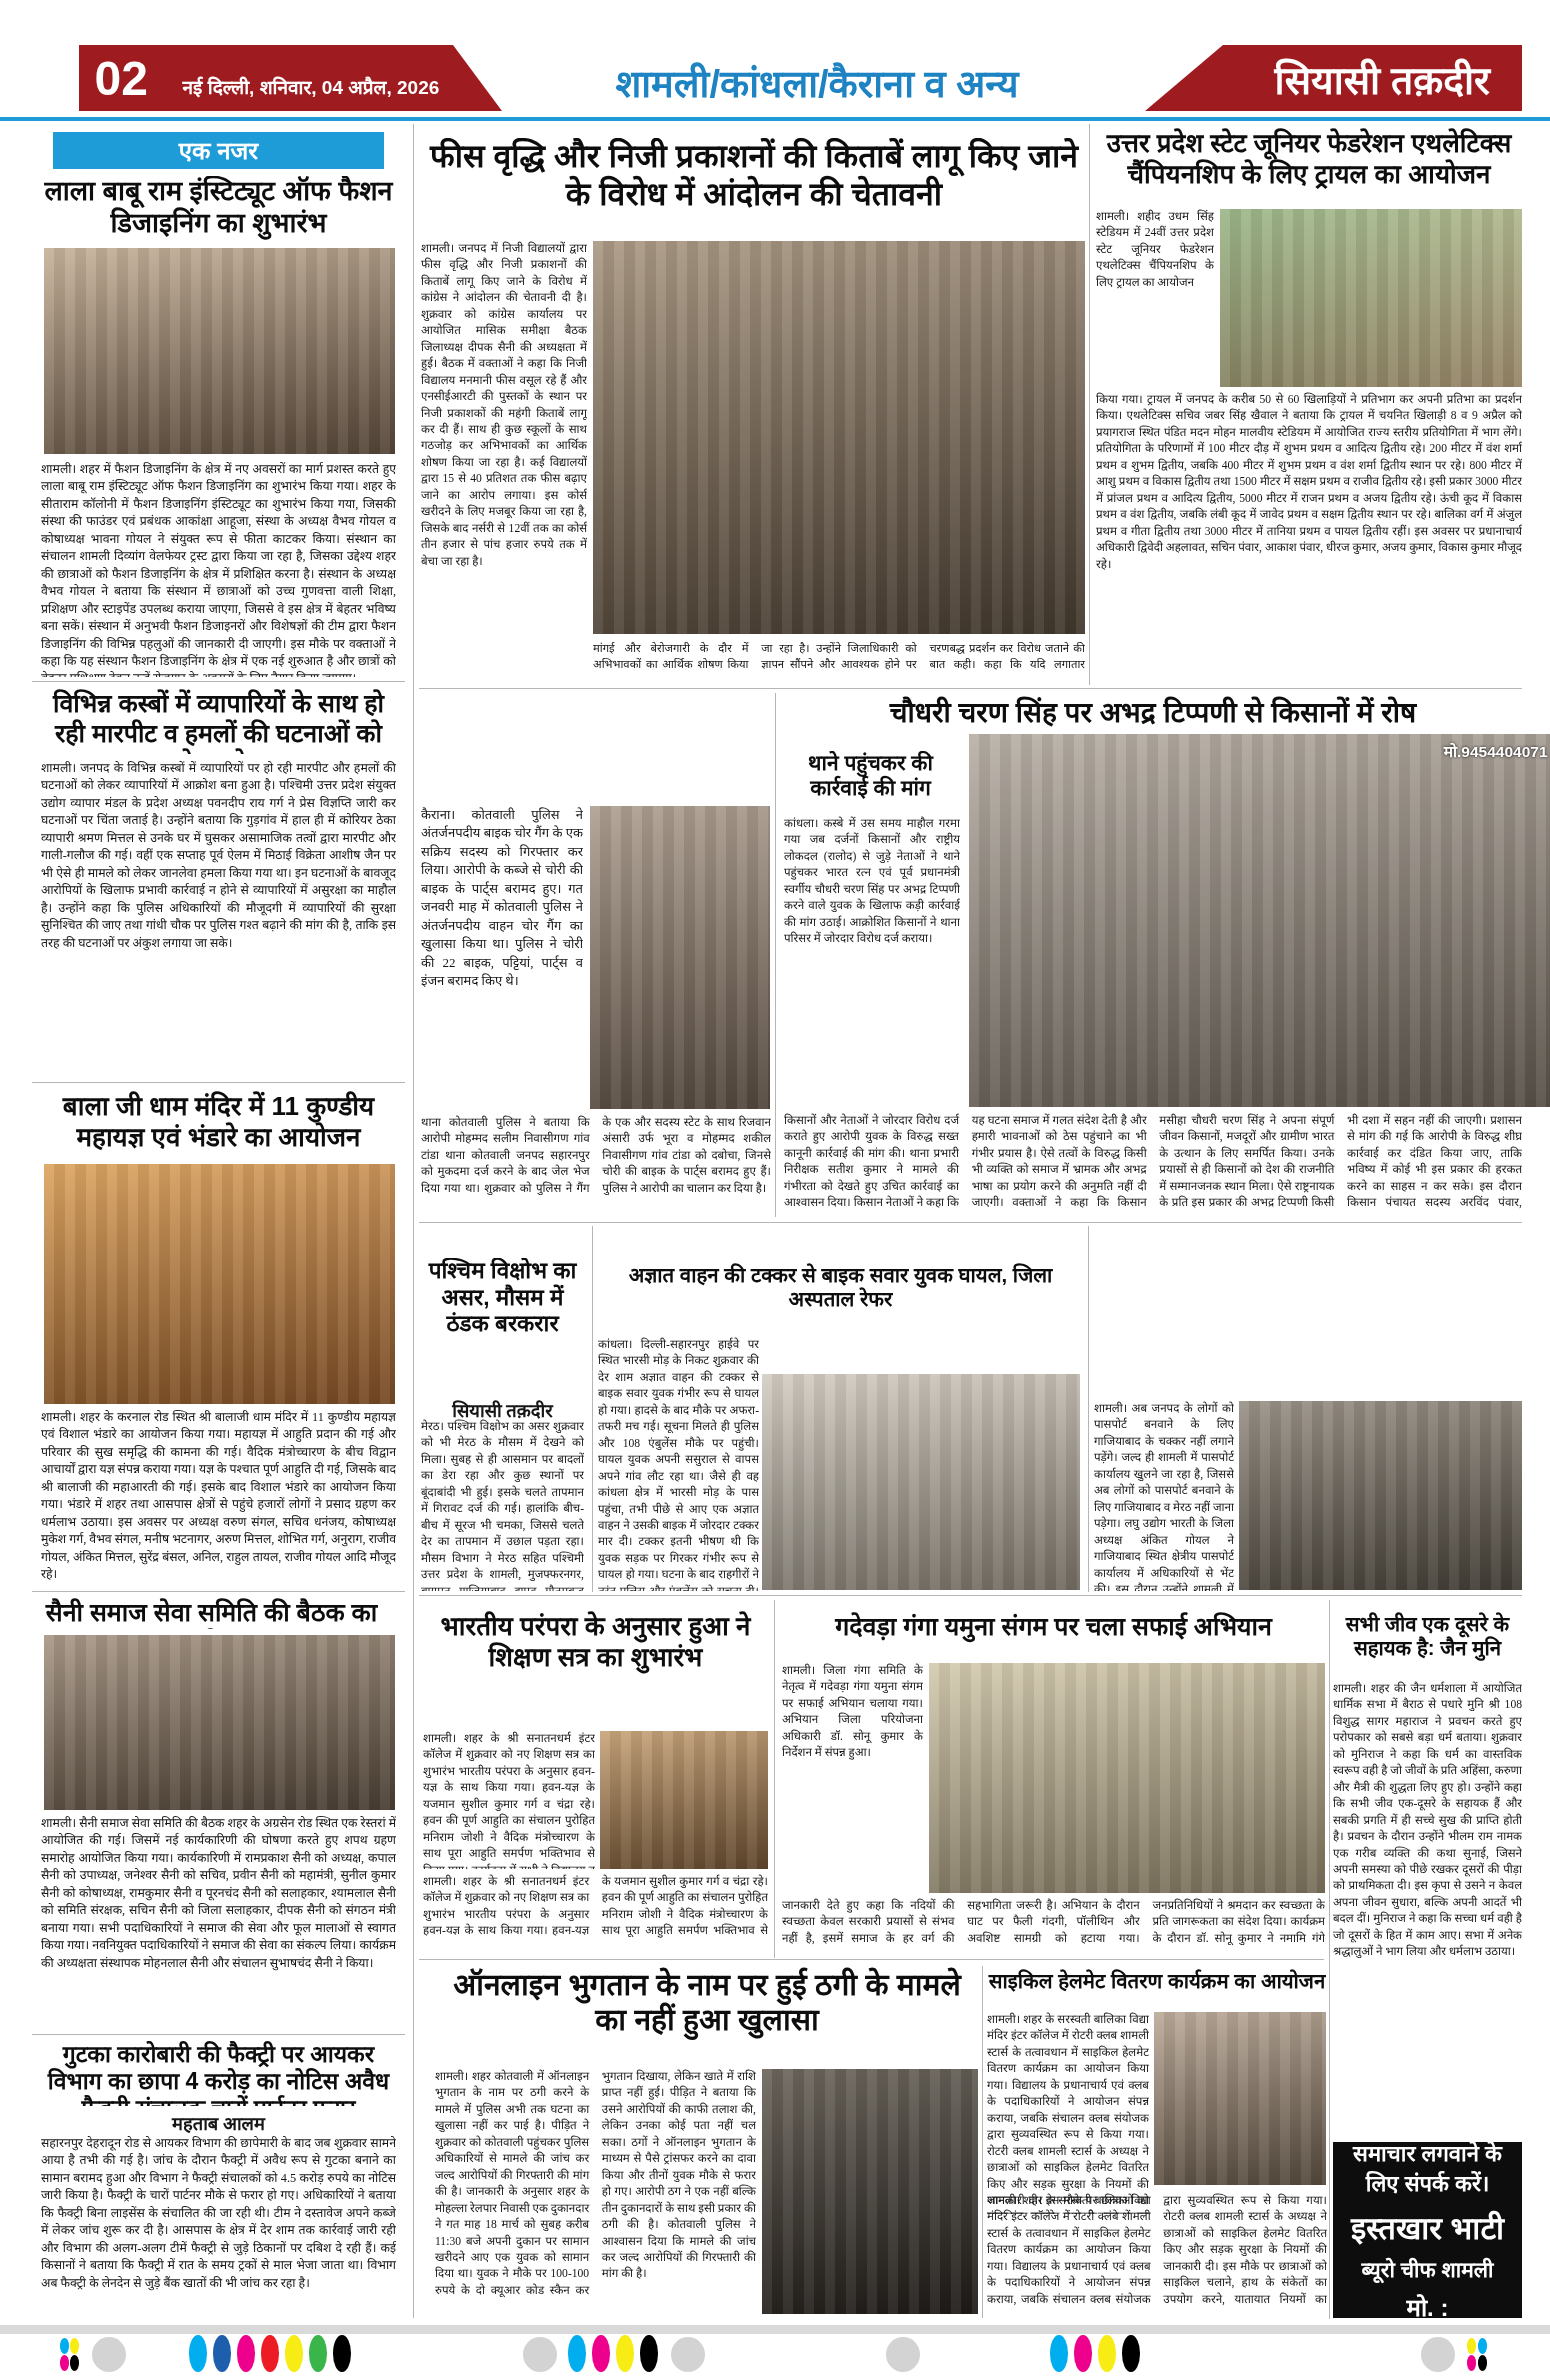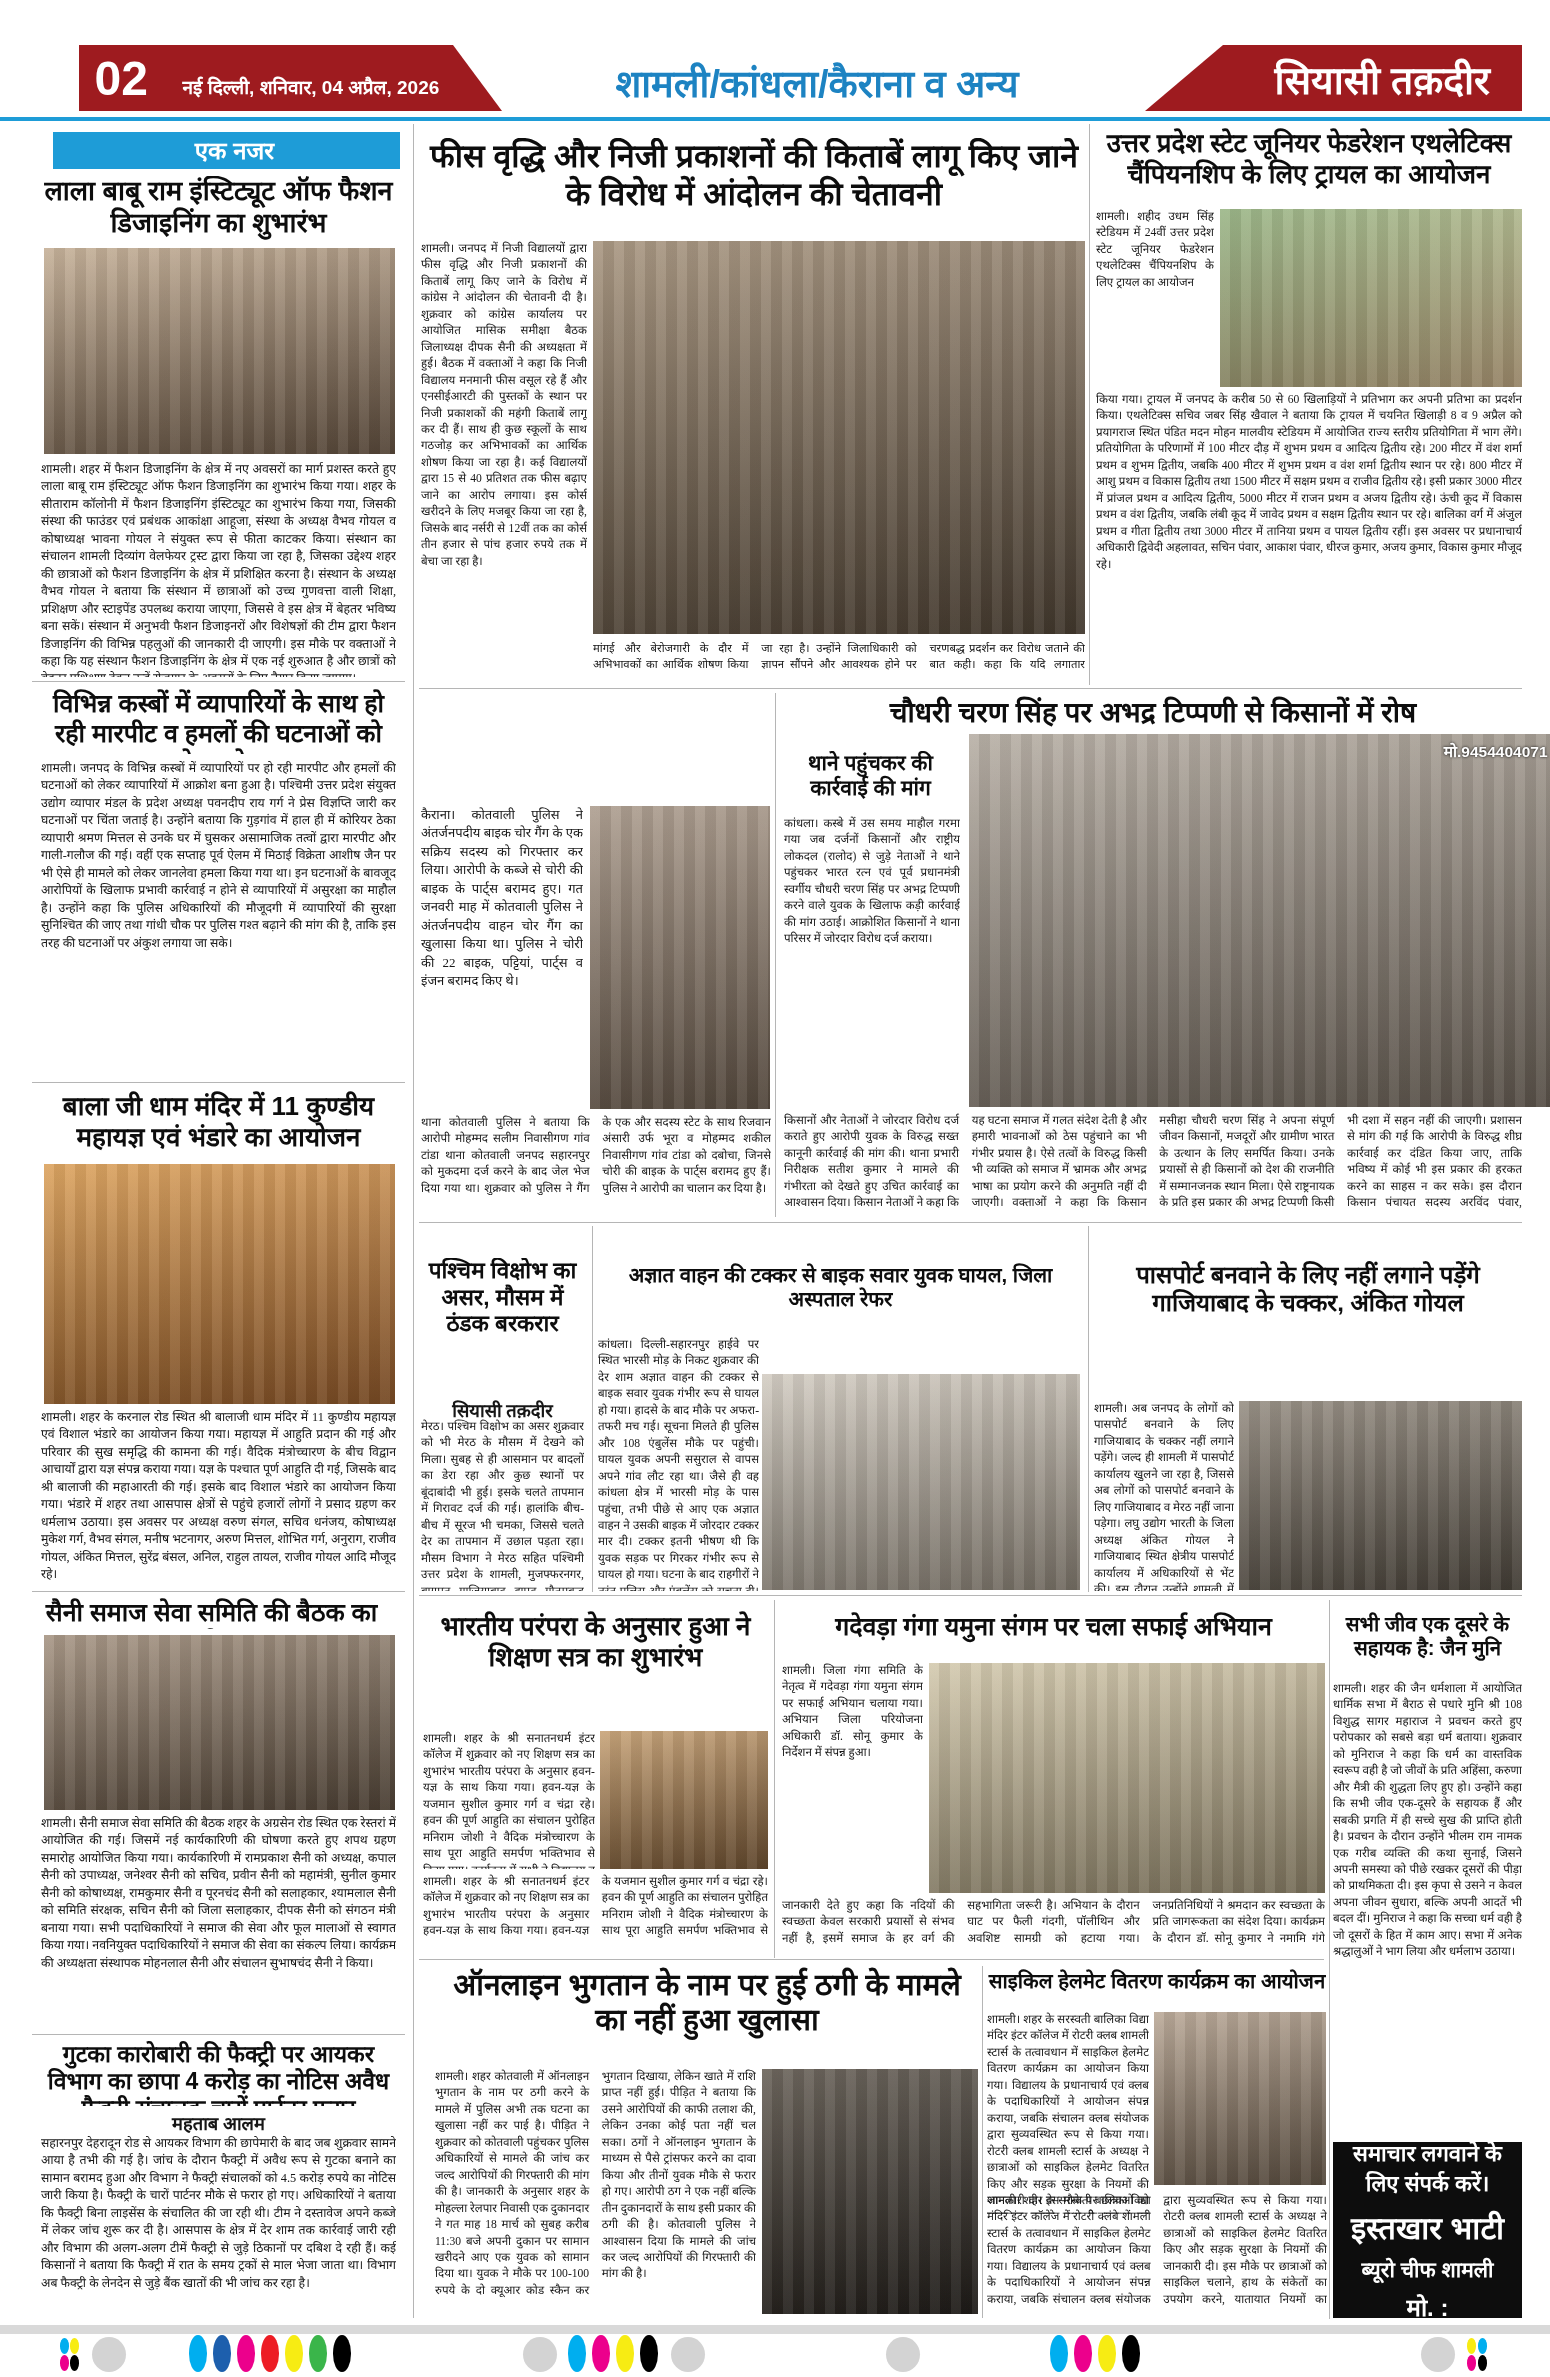--- a/index.html
+++ b/index.html
@@ -11,21 +11,21 @@
          display:flex;align-items:center;}
   .badge .num{font-family:"Liberation Sans","DejaVu Sans",sans-serif;font-weight:bold;font-size:48px;padding-left:15.5px;}
   .badge .date{font-family:"Liberation Sans","DejaVu Sans",sans-serif;font-weight:bold;font-size:19px;flex:1;text-align:center;padding-top:17px;padding-right:28px;}
   .edition{font-family:"Liberation Sans","DejaVu Sans",sans-serif;font-weight:bold;font-size:38px;color:#1d83c2;text-align:center;}
   .masthead{background:#9e1b1f;color:#fff;clip-path:polygon(78px 0,100% 0,100% 100%,0 100%);
             display:flex;align-items:center;justify-content:flex-end;}
   .masthead span{font-family:"Liberation Sans","DejaVu Sans",sans-serif;font-weight:bold;font-size:39px;padding-right:32px;}
   .bluerule{background:#1e9cd7;}
   
   .kicker{background:#1e9cd7;color:#fff;font-family:"Liberation Sans","DejaVu Sans",sans-serif;
-          font-weight:bold;font-size:24px;text-align:center;line-height:37px;padding-left:16px;}
+          font-weight:bold;font-size:24px;text-align:center;line-height:37px;}
   .hl{font-family:"Liberation Sans","DejaVu Sans",sans-serif;font-weight:bold;color:#0d0d0d;
       text-align:center;line-height:1.18;overflow:hidden;}
   .byline{font-weight:bold;text-align:center;font-size:18.3px;}
   .bd{font-size:12.3px;line-height:1.42;text-align:justify;overflow:hidden;}
   .bd::first-line{font-weight:normal;}
   .cols2{column-count:2;column-gap:12.7px;}
   .cols3{column-count:3;column-gap:12.7px;}
   .cols4{column-count:4;column-gap:12.7px;}
   .photo{background:linear-gradient(160deg,var(--a,#b0a294),var(--b,#6f6154));position:absolute;overflow:hidden;}
   .photo::after{content:"";position:absolute;inset:0;
@@ -108,21 +108,20 @@
 
   <div class="abs hline" style="left:419px;top:1222px;width:1103px;"></div>
   <div class="abs hl" style="left:421px;top:1258px;width:163px;height:131px;font-size:22.5px;">पश्चिम विक्षोभ का असर, मौसम में ठंडक बरकरार</div>
   <div class="abs byline" style="left:421px;top:1397px;width:163px;">सियासी तक़दीर</div>
   <div class="abs bd" style="left:421px;top:1419px;width:163px;height:172px;font-size:11.6px;">मेरठ। पश्चिम विक्षोभ का असर शुक्रवार को भी मेरठ के मौसम में देखने को मिला। सुबह से ही आसमान पर बादलों का डेरा रहा और कुछ स्थानों पर बूंदाबांदी भी हुई। इसके चलते तापमान में गिरावट दर्ज की गई। हालांकि बीच-बीच में सूरज भी चमका, जिससे चलते देर का तापमान में उछाल पड़ता रहा। मौसम विभाग ने मेरठ सहित पश्चिमी उत्तर प्रदेश के शामली, मुजफ्फरनगर, बागपत, गाजियाबाद, हापुड़, गौतमबुद्ध नगर, बुलंदशहर, अलीगढ़, बिजनौर, अमरोहा और आगरा सहित विभिन्न शहरों में पहले ही आंधी और बारिश के साथ बिजली गिरने का अलर्ट जारी किया था।</div>
 
   <div class="abs hl" style="left:598px;top:1263px;width:485px;height:66px;font-size:20.4px;">अज्ञात वाहन की टक्कर से बाइक सवार युवक घायल, जिला अस्पताल रेफर</div>
   <div class="abs bd" style="left:598px;top:1337px;width:161px;height:254px;font-size:11.6px;">कांधला। दिल्ली-सहारनपुर हाईवे पर स्थित भारसी मोड़ के निकट शुक्रवार की देर शाम अज्ञात वाहन की टक्कर से बाइक सवार युवक गंभीर रूप से घायल हो गया। हादसे के बाद मौके पर अफरा-तफरी मच गई। सूचना मिलते ही पुलिस और 108 एंबुलेंस मौके पर पहुंची। घायल युवक अपनी ससुराल से वापस अपने गांव लौट रहा था। जैसे ही वह कांधला क्षेत्र में भारसी मोड़ के पास पहुंचा, तभी पीछे से आए एक अज्ञात वाहन ने उसकी बाइक में जोरदार टक्कर मार दी। टक्कर इतनी भीषण थी कि युवक सड़क पर गिरकर गंभीर रूप से घायल हो गया। घटना के बाद राहगीरों ने तुरंत पुलिस और एंबुलेंस को सूचना दी। मौके पर पहुंची पुलिस ने घायल को जिला अस्पताल भेजा। वहां चिकित्सकों ने हालत गंभीर देखते हुए उसे मेरठ रेफर कर दिया। थाना प्रभारी निरीक्षक सतीश कुमार ने बताया कि घटना की जांच की जा रही है और अज्ञात वाहन की तलाश जारी है।</div>
   <div class="photo" style="left:762px;top:1374px;width:318px;height:216px;--a:#cfc8bd;--b:#968d80;"></div>
 
-  <div class="abs hl" style="left:1094px;top:1261px;width:428px;height:132px;font-size:24px;">पासपोर्ट बनवाने के लिए नहीं लगाने पड़ेंगे गाजियाबाद के चक्कर, अंकित गोयल</div>
   <div class="abs bd" style="left:1094px;top:1401px;width:140px;height:190px;font-size:11.6px;">शामली। अब जनपद के लोगों को पासपोर्ट बनवाने के लिए गाजियाबाद के चक्कर नहीं लगाने पड़ेंगे। जल्द ही शामली में पासपोर्ट कार्यालय खुलने जा रहा है, जिससे अब लोगों को पासपोर्ट बनवाने के लिए गाजियाबाद व मेरठ नहीं जाना पड़ेगा। लघु उद्योग भारती के जिला अध्यक्ष अंकित गोयल ने गाजियाबाद स्थित क्षेत्रीय पासपोर्ट कार्यालय में अधिकारियों से भेंट की। इस दौरान उन्होंने शामली में पासपोर्ट कार्यालय खोलने की मांग का ज्ञापन सौंपा। क्षेत्रीय पासपोर्ट अधिकारी ने अपने स्वरूप ने बताया कि विशेष शामलान से शामली में पासपोर्ट कार्यालय खोलने की अनुमति मिली है। उन्होंने इसके लिए शासन को पत्र भेजा है और शीघ्र ही कार्यालय खोला जाएगा। कार्यालय के लिए बिजली कनेक्शन, सिटिंग, वाई-फाई सुविधा और फर्नीचर की व्यवस्था की जा रही है। उन्होंने यह भी जानकारी दी कि कार्यालय में तैनात अधिकारियों व कर्मचारियों का स्टाफ पर्याप्त संख्या में होगा, जिससे कार्य सुगम रूप से चल सके और जनपद के लोगों को इसका सीधा लाभ मिल सके।</div>
   <div class="photo" style="left:1239px;top:1401px;width:283px;height:189px;--a:#8d8478;--b:#554e44;"></div>
 
   <div class="abs hline" style="left:419px;top:1595px;width:1103px;"></div>
   <div class="abs hl" style="left:423px;top:1611px;width:345px;height:111px;font-size:26px;">भारतीय परंपरा के अनुसार हुआ ने शिक्षण सत्र का शुभारंभ</div>
   <div class="abs bd" style="left:423px;top:1731px;width:172px;height:138px;font-size:11.6px;">शामली। शहर के श्री सनातनधर्म इंटर कॉलेज में शुक्रवार को नए शिक्षण सत्र का शुभारंभ भारतीय परंपरा के अनुसार हवन-यज्ञ के साथ किया गया। हवन-यज्ञ के यजमान सुशील कुमार गर्ग व चंद्रा रहे। हवन की पूर्ण आहुति का संचालन पुरोहित मनिराम जोशी ने वैदिक मंत्रोच्चारण के साथ पूरा आहुति समर्पण भक्तिभाव से किया गया। कार्यक्रम में सभी ने विद्यालय व छात्र-छात्राओं की उन्नति, सुख, सफलता और मंगलमय होने की कामना की। कार्यक्रम का समापन भव्य आरती के साथ हुआ, जिसके बाद सभी ने श्रद्धापूर्वक प्रसाद ग्रहण किया। इस दौरान प्रबंधक अरविंद संगल, सतीश गोयल, पवन काम्बोज, सुरेंद्र, शरद जैन, आचार्य सुरेश चंद, अनिल कुमार शर्मा तथा उमेश चंद शर्मा भी उपस्थित रहे।</div>
   <div class="photo" style="left:600px;top:1731px;width:168px;height:138px;--a:#c29a6a;--b:#7d5c3a;"></div>
   <div class="abs bd cols2" style="left:423px;top:1874px;width:345px;height:80px;font-size:11.6px;">शामली। शहर के श्री सनातनधर्म इंटर कॉलेज में शुक्रवार को नए शिक्षण सत्र का शुभारंभ भारतीय परंपरा के अनुसार हवन-यज्ञ के साथ किया गया। हवन-यज्ञ के यजमान सुशील कुमार गर्ग व चंद्रा रहे। हवन की पूर्ण आहुति का संचालन पुरोहित मनिराम जोशी ने वैदिक मंत्रोच्चारण के साथ पूरा आहुति समर्पण भक्तिभाव से किया गया। कार्यक्रम में सभी ने विद्यालय व छात्र-छात्राओं की उन्नति, सुख, सफलता और मंगलमय होने की कामना की। कार्यक्रम का समापन भव्य आरती के साथ हुआ, जिसके बाद सभी ने श्रद्धापूर्वक प्रसाद ग्रहण किया। इस दौरान प्रबंधक अरविंद संगल, सतीश गोयल, पवन काम्बोज, सुरेंद्र, शरद जैन, आचार्य सुरेश चंद, अनिल कुमार शर्मा तथा उमेश चंद शर्मा भी उपस्थित रहे।</div>
 
   <div class="abs bd" style="left:782px;top:1663px;width:141px;height:231px;font-size:11.6px;">शामली। जिला गंगा समिति के नेतृत्व में गदेवड़ा गंगा यमुना संगम पर सफाई अभियान चलाया गया। अभियान जिला परियोजना अधिकारी डॉ. सोनू कुमार के निर्देशन में संपन्न हुआ।</div>

